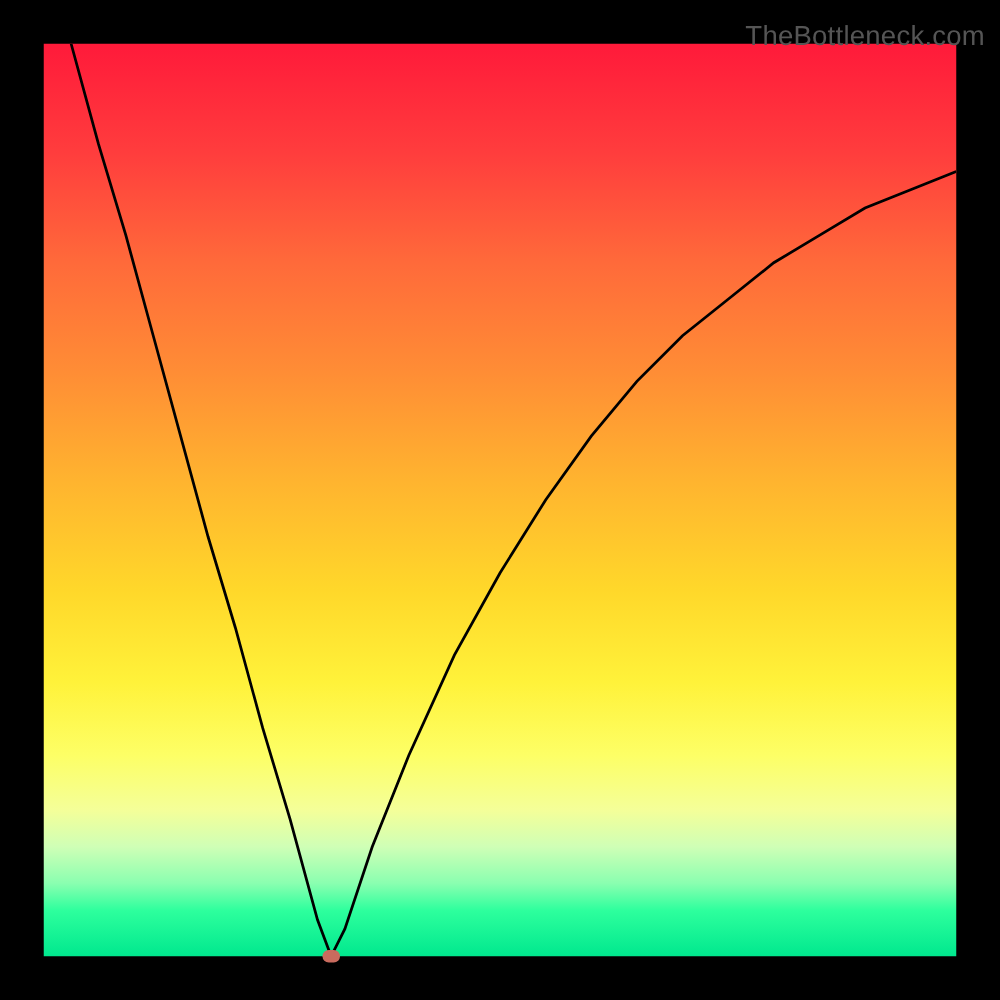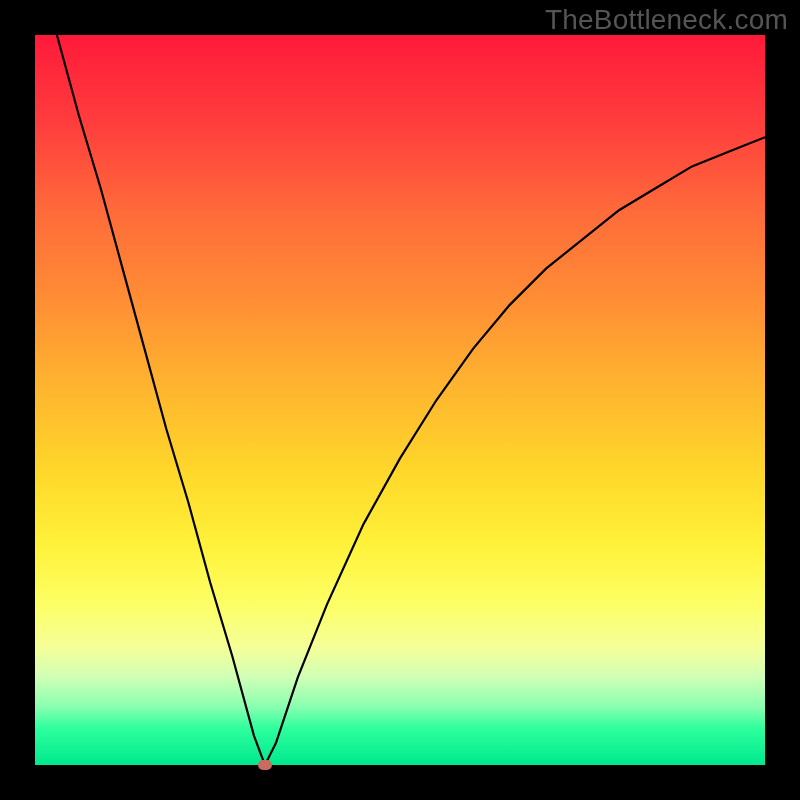--- a/index.html
+++ b/index.html
@@ -51,24 +51,24 @@
   }
   .marker {
     position: absolute;
     width: 14px;
     height: 10px;
     background: #c96b5e;
     border-radius: 5px;
   }
   .watermark {
     position: absolute;
-    top: 4px;
+    top: 16px;
     right: 12px;
     color: #555;
-    font-size: 28px;
+    font-size: 22px;
     letter-spacing: 0.2px;
   }
 </style>
 </head>
 <body>
 
 <div class="frame">
   <div class="plot">
     <svg class="curve" viewBox="0 0 730 730" preserveAspectRatio="none">
       <path id="curve-path" d="M21.9 0.0 L43.8 80.3 L65.7 153.3 L87.6 233.6 L109.5 313.9 L131.4 394.2 L153.3 467.2 L175.2 547.5 L197.1 620.5 L219.0 700.8 L229.9 730.0 L240.9 708.1 L262.8 642.4 L292.0 569.4 L328.5 489.1 L365.0 423.4 L401.5 365.0 L438.0 313.9 L474.5 270.1 L511.0 233.6 L547.5 204.4 L584.0 175.2 L620.5 153.3 L657.0 131.4 L693.5 116.8 L730.0 102.2" fill="none" stroke="#000" stroke-width="2.2"></path>

